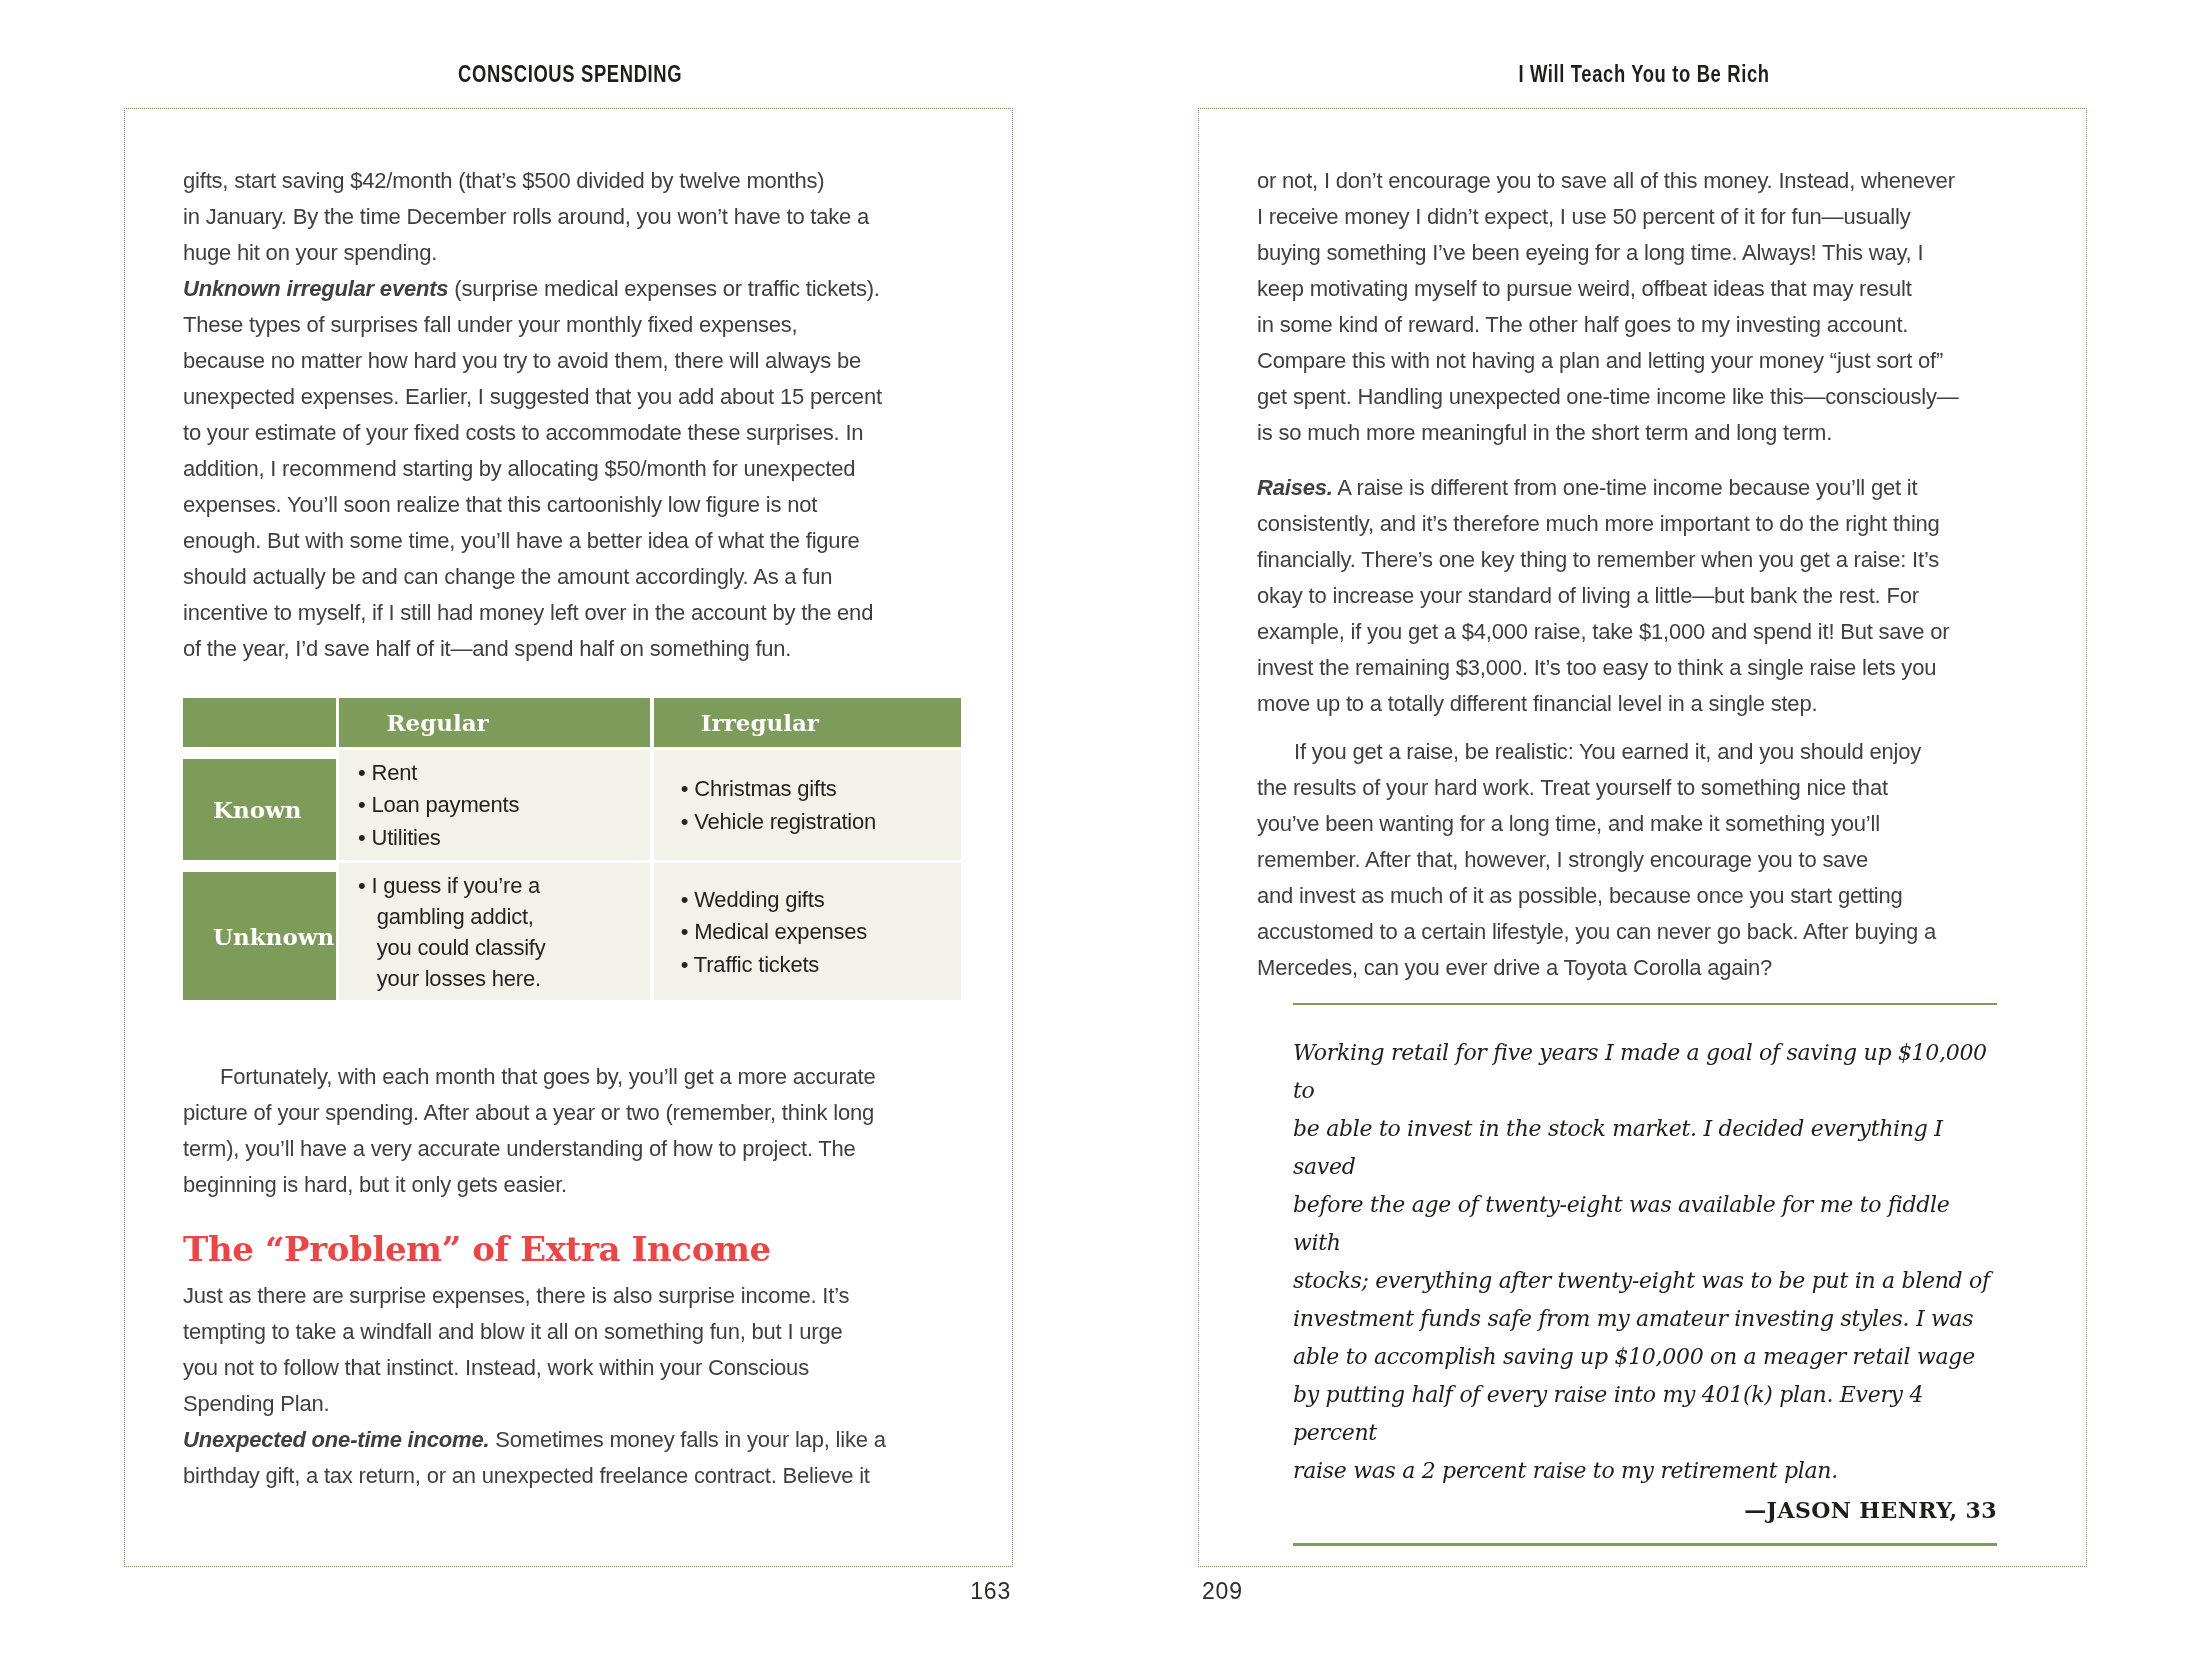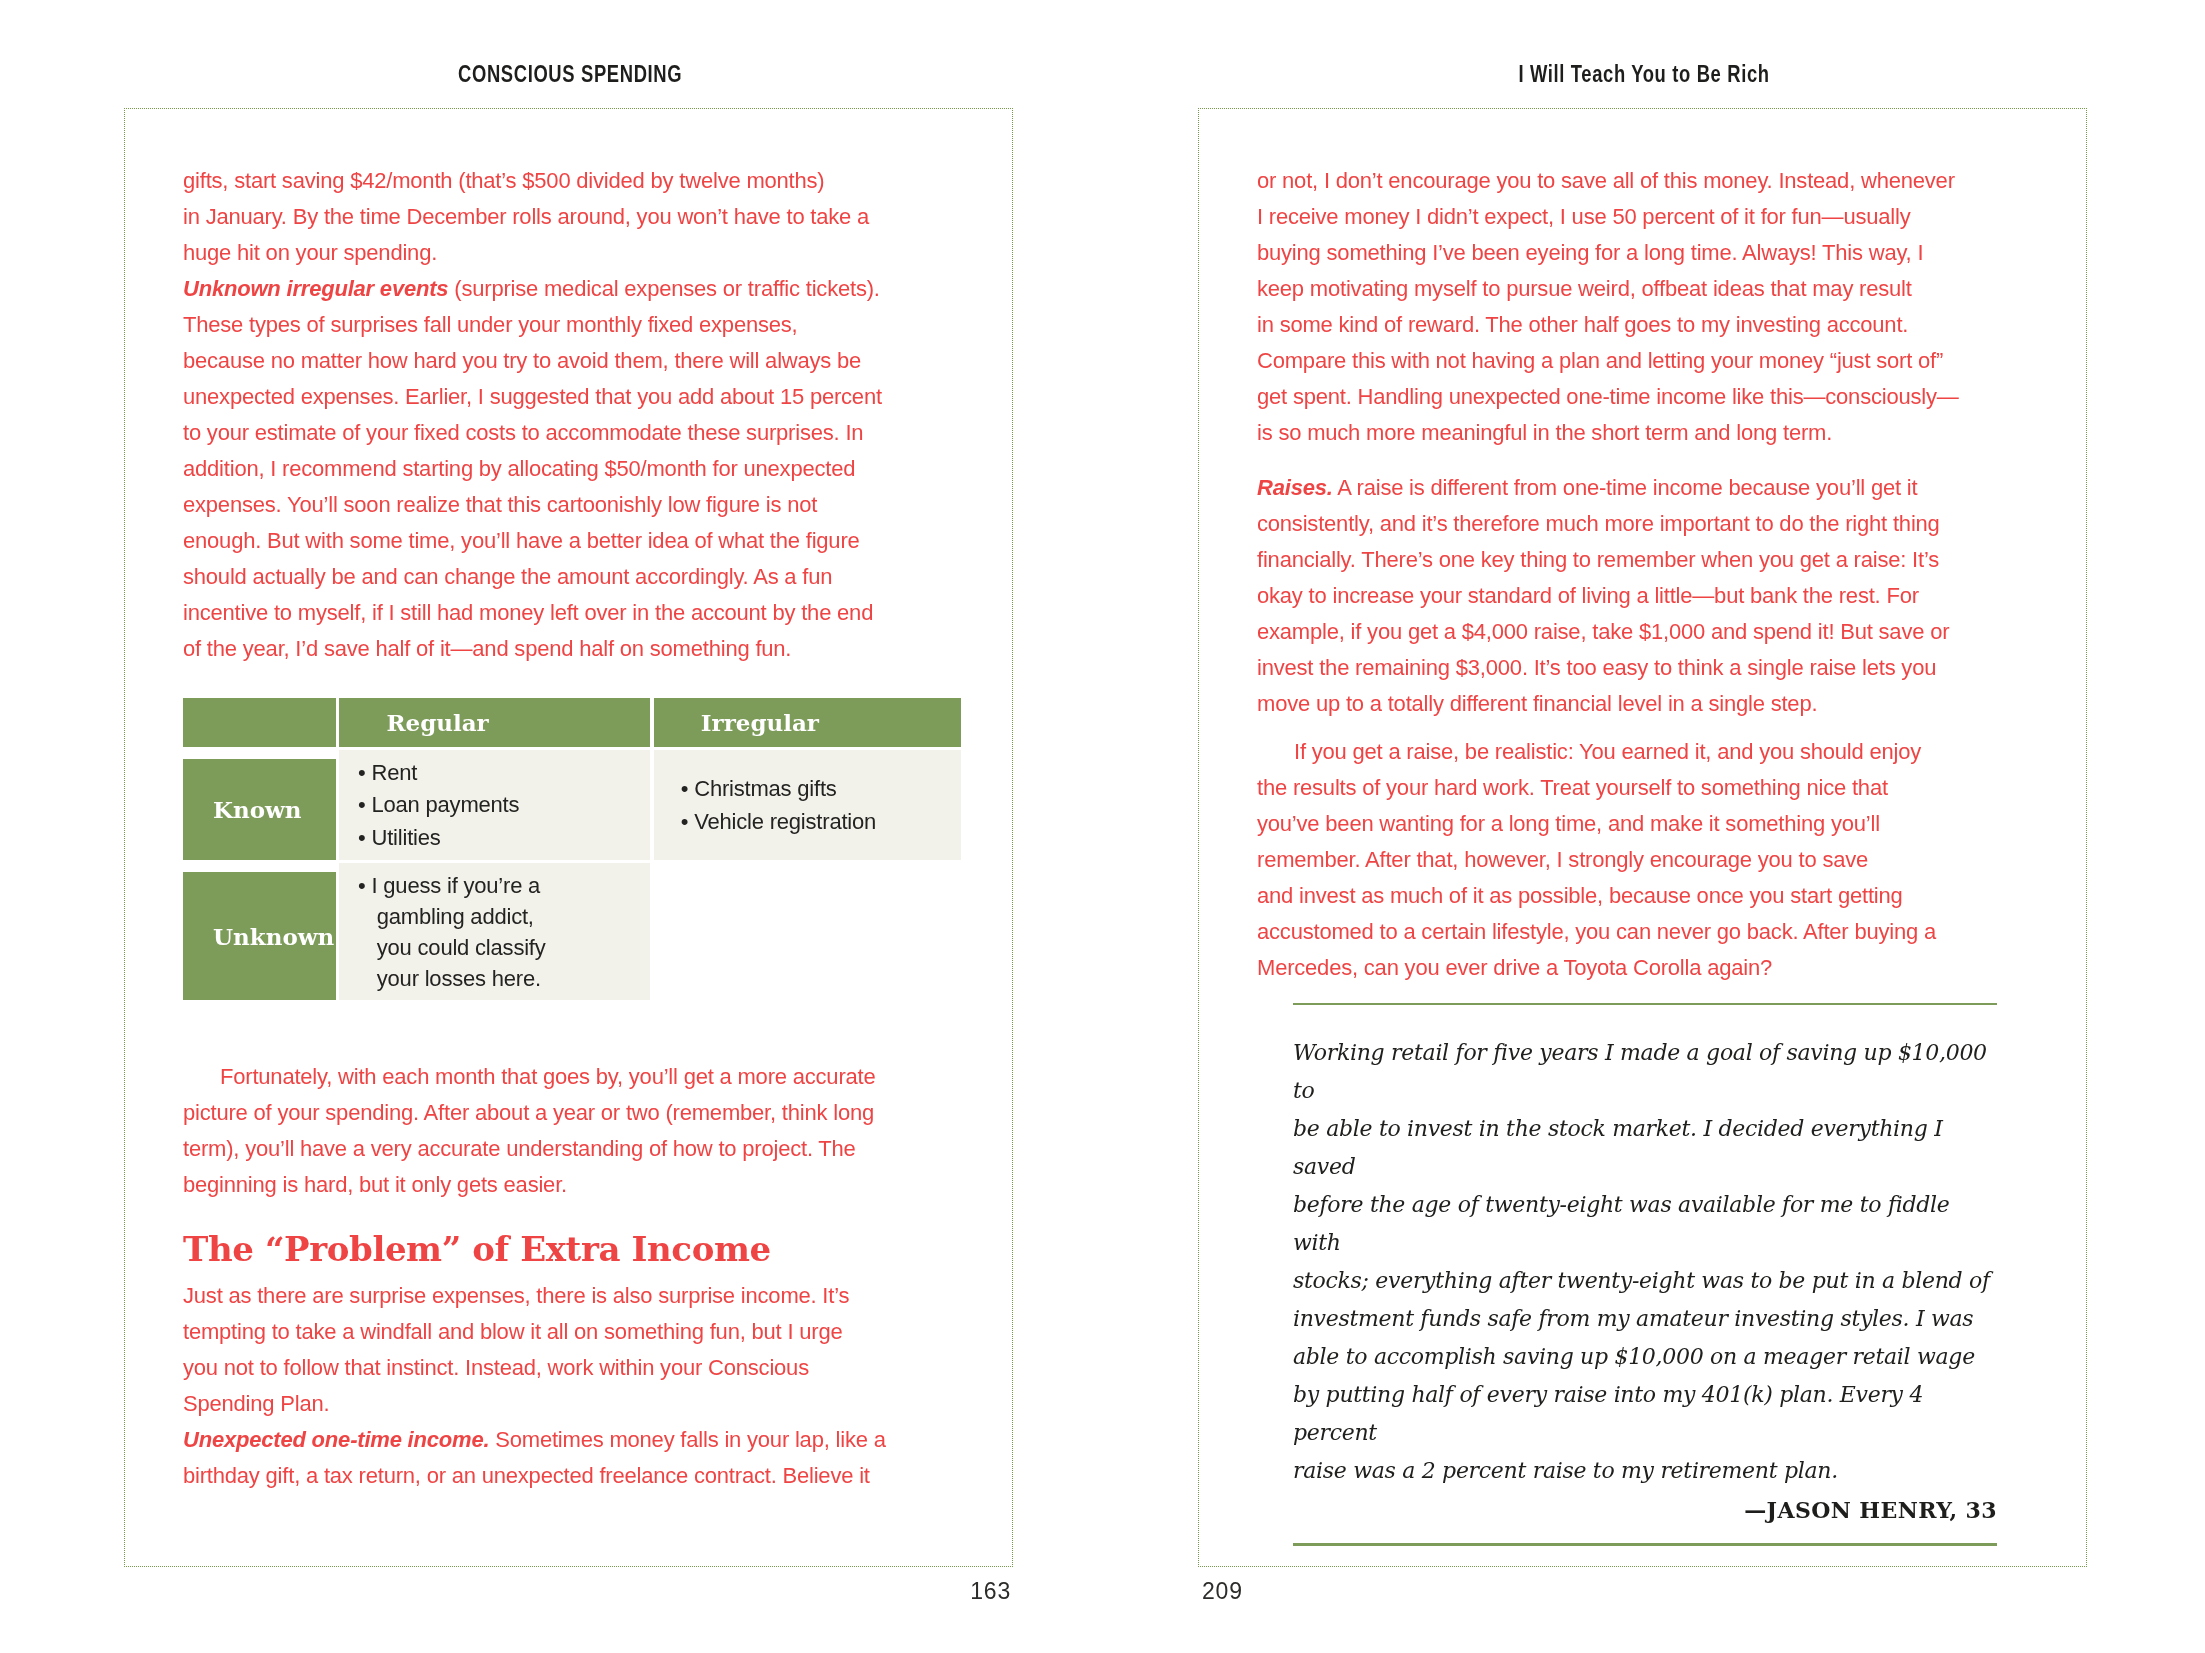--- a/index.html
+++ b/index.html
@@ -20,21 +20,21 @@
     position:absolute;top:108px;width:889px;height:1459px;
     border:1.7px dotted #769a4b;box-sizing:border-box;background:#ffffff;
   }
   #page-left{left:124px;}
   #page-right{left:1198px;}
 
   .page-content{padding:54px 54px 0 58px;}
 
   p.body{
     margin:0;font-size:22px;line-height:36px;letter-spacing:-0.2px;
-    white-space:pre-line;color:#ef4444;
+    white-space:pre-line;color:#404040;
   }
   .lead{font-weight:bold;font-style:italic;white-space:pre-line;}
   .indent{text-indent:37px;}
   .mb-para{margin-bottom:18.7px;}
 
   
   #lp-para2{margin-bottom:30.5px;}
   .spending-table{
     display:grid;grid-template-columns:153px 311px 307px;
     grid-template-rows:49px 110px 137px;gap:3.4px;
@@ -128,20 +128,27 @@
           </ul>
         </div>
 
       <div class="tcell green-cell row-label">Unknown</div>
       <div class="tcell body-cell cell-reg">
           <ul>
             <li>I guess if you’re a
 gambling addict,
 you could classify
 your losses here.</li>
+          </ul>
+        </div>
+      <div class="tcell body-cell cell-irr">
+          <ul>
+            <li>Wedding gifts</li>
+            <li>Medical expenses</li>
+            <li>Traffic tickets</li>
           </ul>
         </div>
     </div>
 
     <p class="body indent" id="lp-para3">Fortunately, with each month that goes by, you’ll get a more accurate
 picture of your spending. After about a year or two (remember, think long
 term), you’ll have a very accurate understanding of how to project. The
 beginning is hard, but it only gets easier.</p>
     <h2 class="section">The “Problem” of Extra Income</h2>
     <p class="body mb-para">Just as there are surprise expenses, there is also surprise income. It’s

